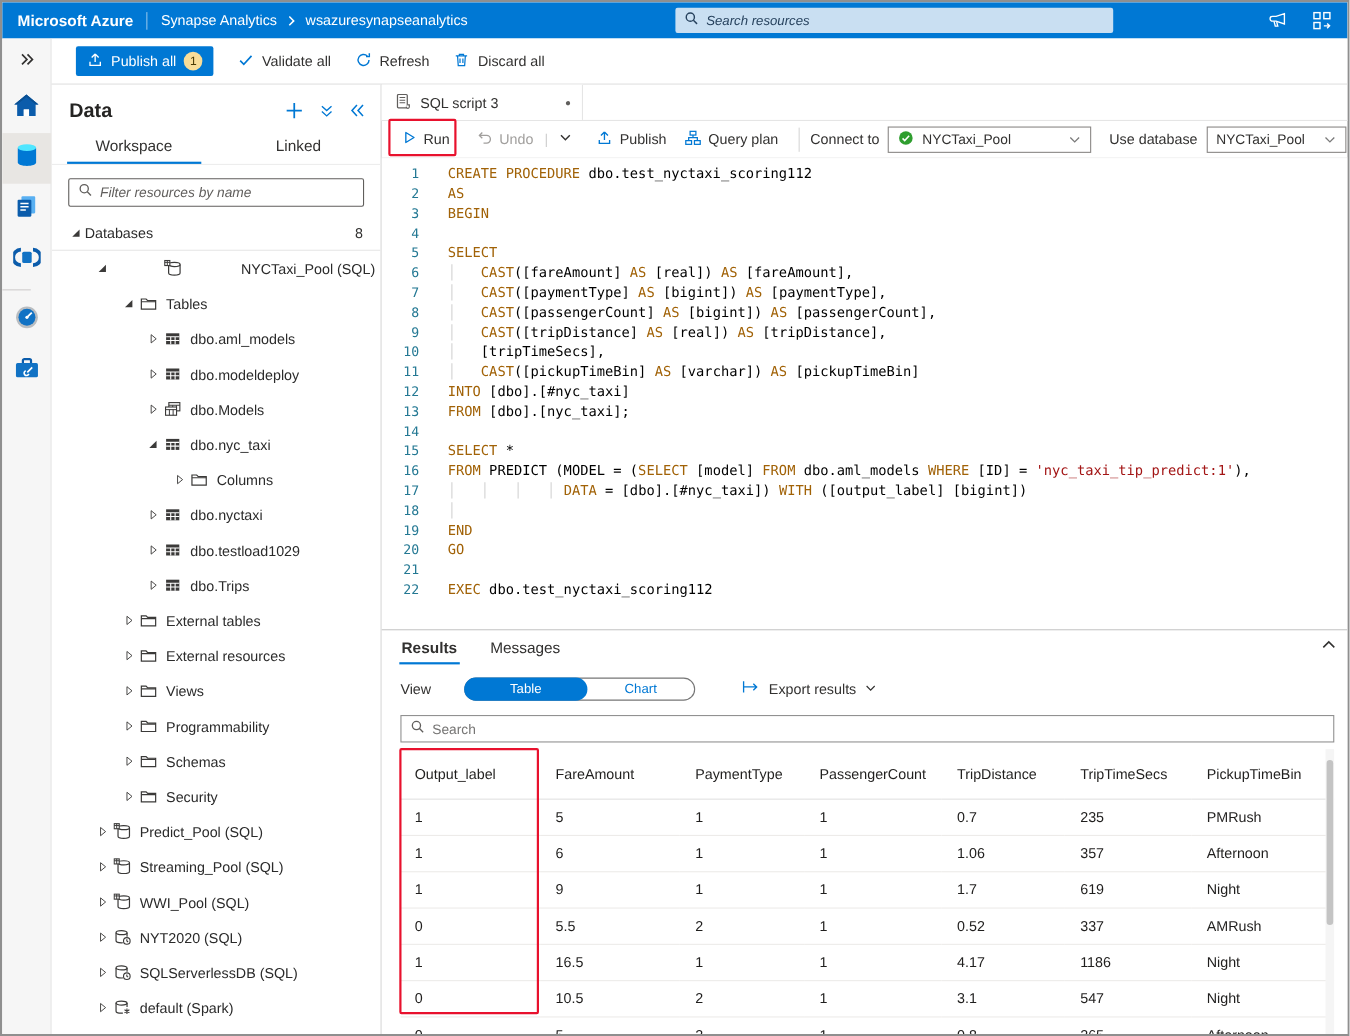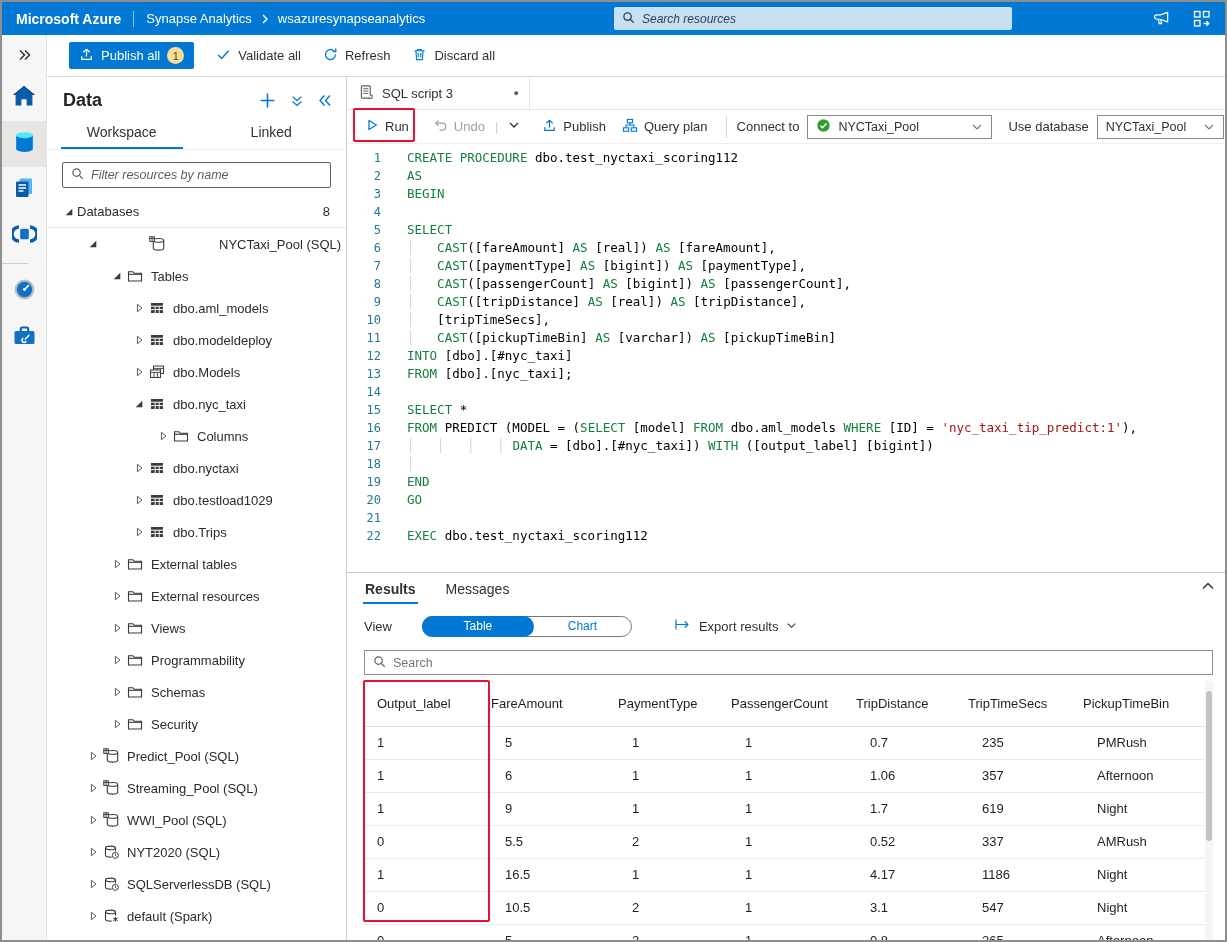--- a/index.html
+++ b/index.html
@@ -65,42 +65,42 @@
   .dd .dd-chev { margin-left:auto; display:inline-flex; }
   .dd.connect { width:185px; margin-left:8px; }
   .dd.usedb { width:127px; margin-left:8px; }
   .lbl { white-space:nowrap; }
 
   
   .code { flex:none; height:428px; overflow:hidden; background:#fff; padding-top:5px; font-family:"DejaVu Sans Mono", monospace; font-size:12.5px; line-height:18px; }
   .code-line { display:flex; height:18px; white-space:pre; }
   .ln { width:34px; text-align:right; color:#237893; font-size:12px; flex:none; padding-right:0; }
   .lc { padding-left:26px; color:#000; }
-  .lc .k { color:#15803d; }
+  .lc .k { color:#a16207; }
   .lc .s { color:#a31515; }
   .lc .g { color:#d4d4d4; }
 
   
   .results { flex:1; border-top:1px solid #c8c8c8; display:flex; flex-direction:column; overflow:hidden; position:relative; background:#fff; }
   .res-tabs { height:31px; display:flex; align-items:flex-end; gap:26px; padding-left:16px; font-size:14px; color:#323130; flex:none; position:relative; }
   .res-tab { padding:0 2px 7px; cursor:pointer; position:relative; }
   .res-tab.active { font-weight:bold; }
   .res-tab.active::after { content:""; position:absolute; left:0; right:0; bottom:0; height:2.5px; background:#0078d4; }
   .res-collapse { position:absolute; right:10px; top:7px; cursor:pointer; display:inline-flex; }
   .view-row { height:44px; display:flex; align-items:center; padding-left:17px; flex:none; font-size:13px; color:#323130; }
   .pill { width:210px; height:21px; border:1px solid #767676; border-radius:11px; margin-left:30px; position:relative; display:flex; cursor:pointer; }
   .pill-table { width:112px; height:21px; margin:-1px 0 0 -1px; background:#0078d4; border-radius:11px; color:#fff; display:flex; align-items:center; justify-content:center; font-size:12px; }
   .pill-chart { flex:1; display:flex; align-items:center; justify-content:center; color:#0078d4; font-size:12px; }
   .export { display:flex; align-items:center; gap:8px; margin-left:42px; cursor:pointer; }
   .res-search { margin:2px 12px 0 17px; border:1px solid #919191; height:25px; display:flex; align-items:center; padding:0 8px; flex:none; }
   .res-search input { border:none; outline:none; width:100%; margin-left:7px; font-size:12.5px; color:#15803d; font-family:"Liberation Sans",sans-serif; }
   .res-search input::placeholder { color:#767574; opacity:1; }
   .grid-wrap { margin:6px 12px 0 17px; overflow:hidden; flex:1; position:relative; }
   table.grid { border-collapse:collapse; width:100%; table-layout:fixed; font-size:13px; color:#201f1e; }
-  table.grid th { height:45px; text-align:left; font-weight:normal; border-bottom:1px solid #e1e1e1; }
+  table.grid th { height:45px; text-align:left; font-weight:normal; padding-left:14px; border-bottom:1px solid #e1e1e1; }
   table.grid th:first-child, table.grid td:first-child { padding-left:13px; }
   table.grid td { height:33px; padding-left:14px; border-bottom:1px solid #edebe9; }
   .grid-scrollbar-track { position:absolute; right:0; top:0; bottom:0; width:8px; background:#f5f5f5; }
   .grid-scrollbar-thumb { position:absolute; right:1px; top:10px; width:6px; height:150px; background:#c4c4c4; border-radius:3px; }
 
   
   .anno { position:absolute; border:2.5px solid #e8112d; border-radius:2px; pointer-events:none; z-index:60; }
   .anno-run { left:351px; top:106px; width:62px; height:34px; }
   .anno-col { left:361px; top:678px; width:127px; height:242px; }
 </style>

